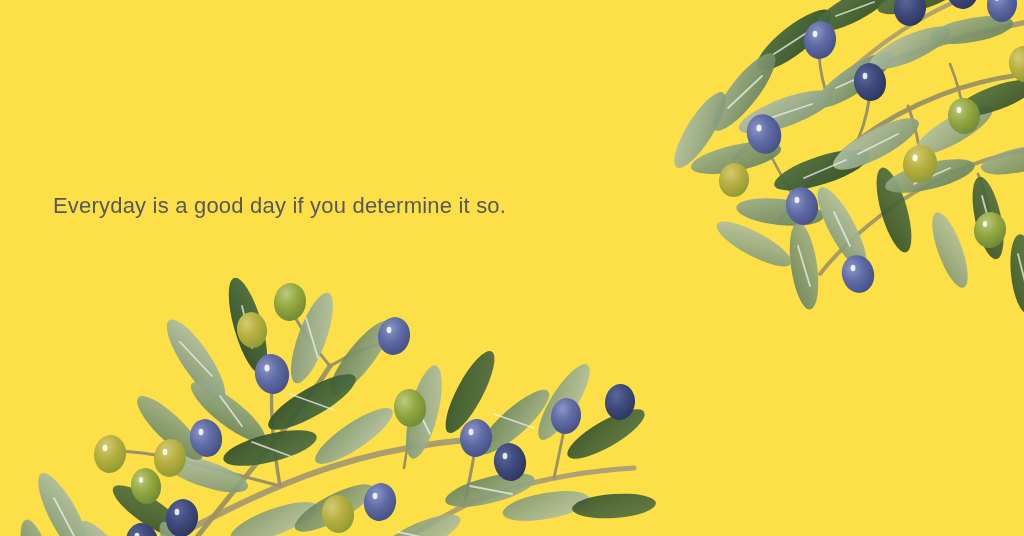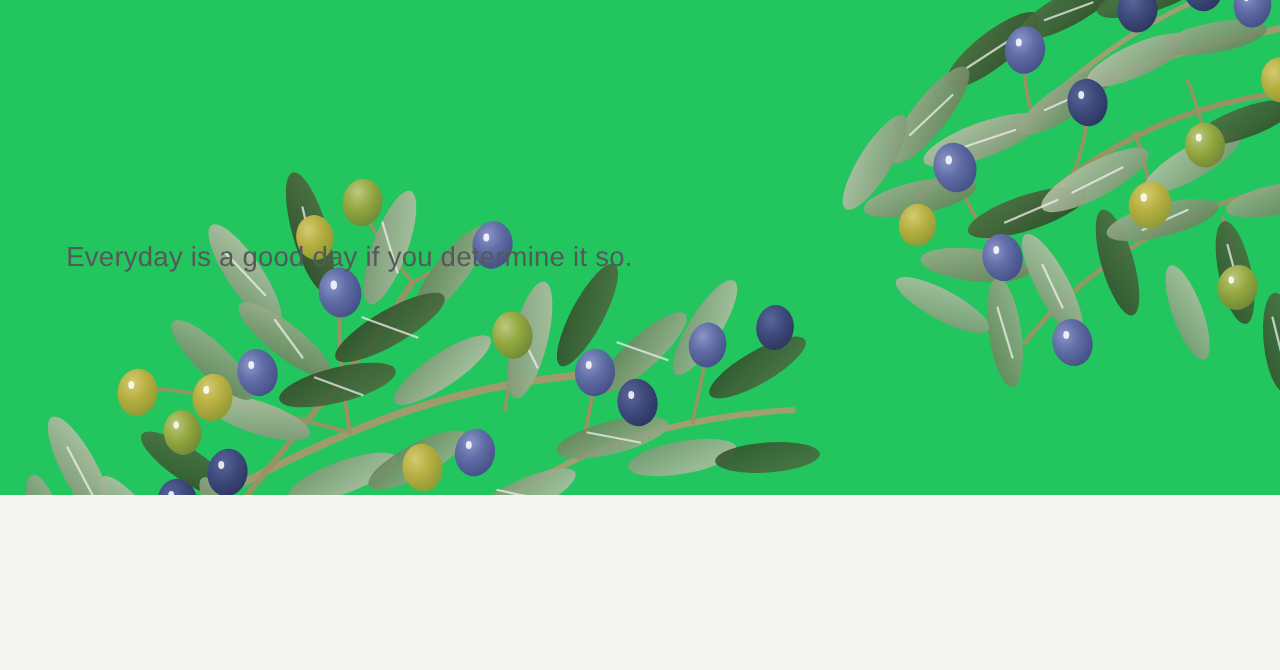--- a/index.html
+++ b/index.html
@@ -1,21 +1,21 @@
 <!DOCTYPE html>
 <html><head>
 <meta charset="utf-8">
 <style>
   html,body{margin:0;padding:0;}
   body{
     width:1024px;height:536px;overflow:hidden;
     background:#f5f5f4;
     font-family:"Liberation Sans","DejaVu Sans",sans-serif;
   }
-  #canvas{position:relative;width:1024px;height:396px;background:#22c55e;overflow:hidden;}
+  #canvas{position:relative;width:1024px;height:536px;background:#fde047;overflow:hidden;}
 
   .quote{
     position:absolute;left:53px;top:193px;
     font-size:22px;font-weight:400;letter-spacing:.2px;
     color:#57585a;white-space:nowrap;
   }
 
   .art{position:absolute;pointer-events:none;}
   #art-top-right{right:-4px;top:-56px;width:470px;height:470px;}
   #art-bottom-left{left:-6px;bottom:-70px;width:660px;height:400px;}

